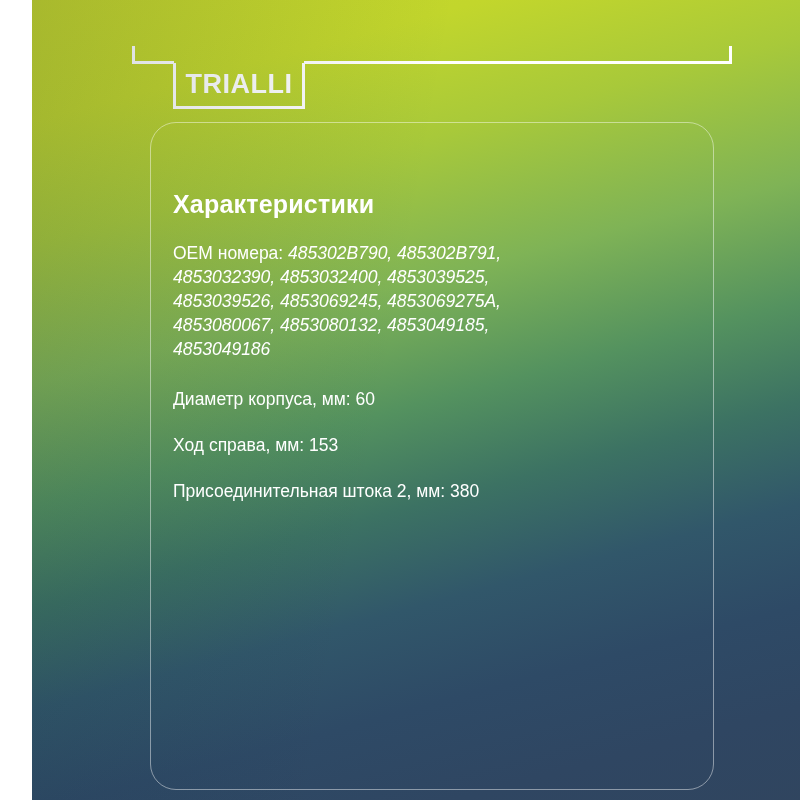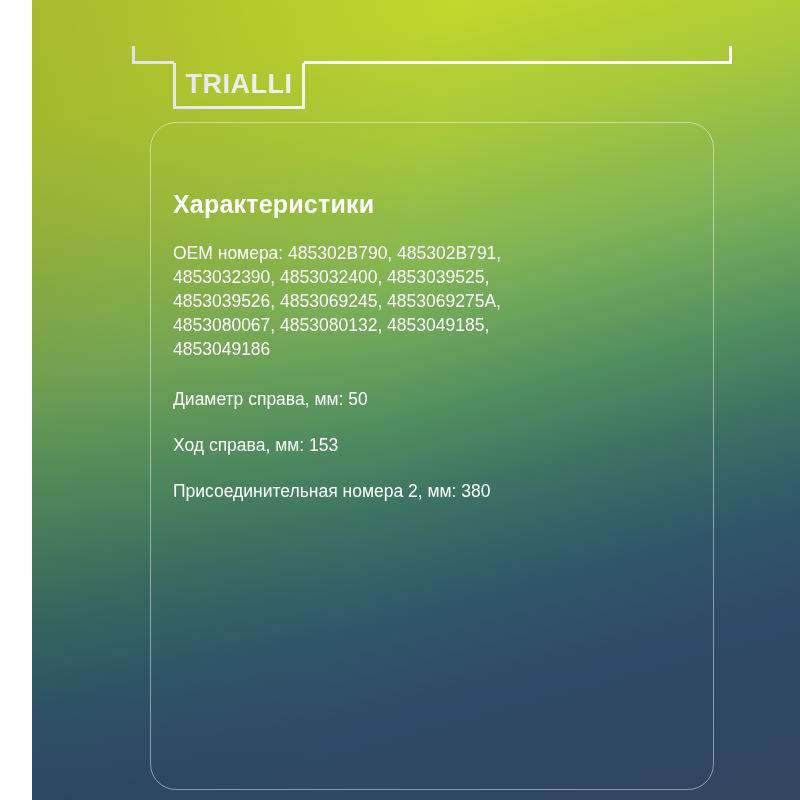--- a/index.html
+++ b/index.html
@@ -132,20 +132,21 @@
     font-weight: normal;
   }
   .spec .v {
     font-weight: normal;
   }
   .spec.oem {
     margin-bottom: 26px;
   }
   .spec.oem .v {
     white-space: pre-line;
+    font-style: italic;
   }
 </style>
 </head>
 <body>
 
 <div class="card">
 
   <div class="logo-wrap">
     <div class="logo-line left"></div>
     <div class="logo-line right"></div>
@@ -164,30 +165,30 @@
       <span class="k">OEM номера:</span>
       <span class="v">485302B790, 485302B791,
 4853032390, 4853032400, 4853039525,
 4853039526, 4853069245, 4853069275A,
 4853080067, 4853080132, 4853049185,
 4853049186</span>
     </p>
 
 
     <p class="spec">
-      <span class="k">Диаметр справа, мм:</span>
-      <span class="v">50</span>
+      <span class="k">Диаметр корпуса, мм:</span>
+      <span class="v">60</span>
     </p>
 
     <p class="spec">
       <span class="k">Ход справа, мм:</span>
       <span class="v">153</span>
     </p>
 
 
     <p class="spec">
-      <span class="k">Присоединительная номера 2, мм:</span>
+      <span class="k">Присоединительная штока 2, мм:</span>
       <span class="v">380</span>
     </p>
 
   </div>
 
 </div>
 
 </body></html>

